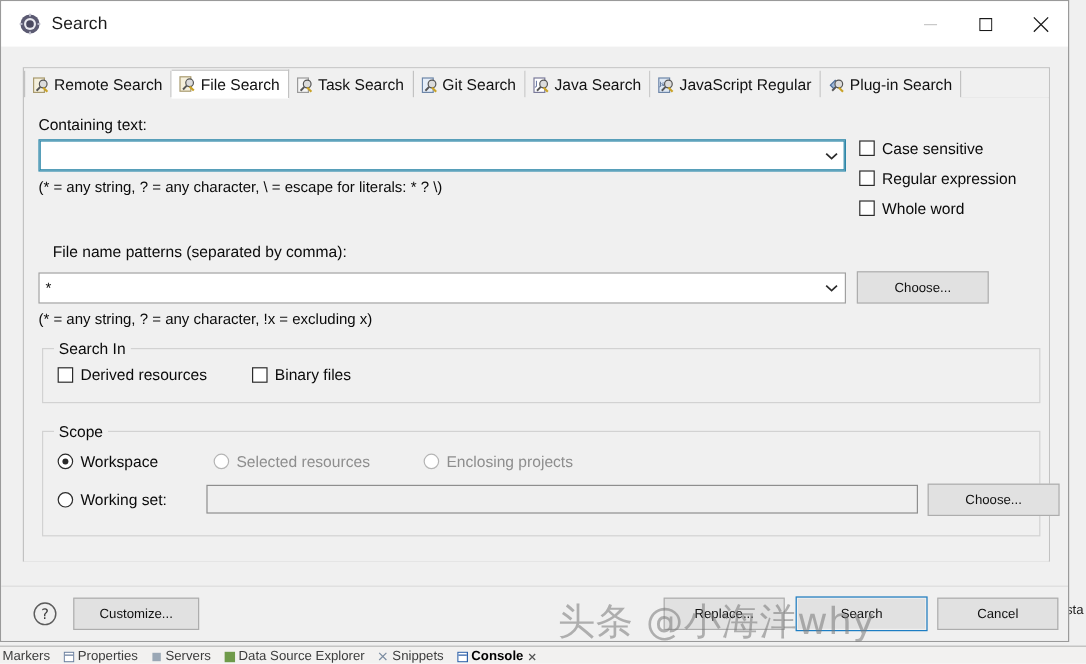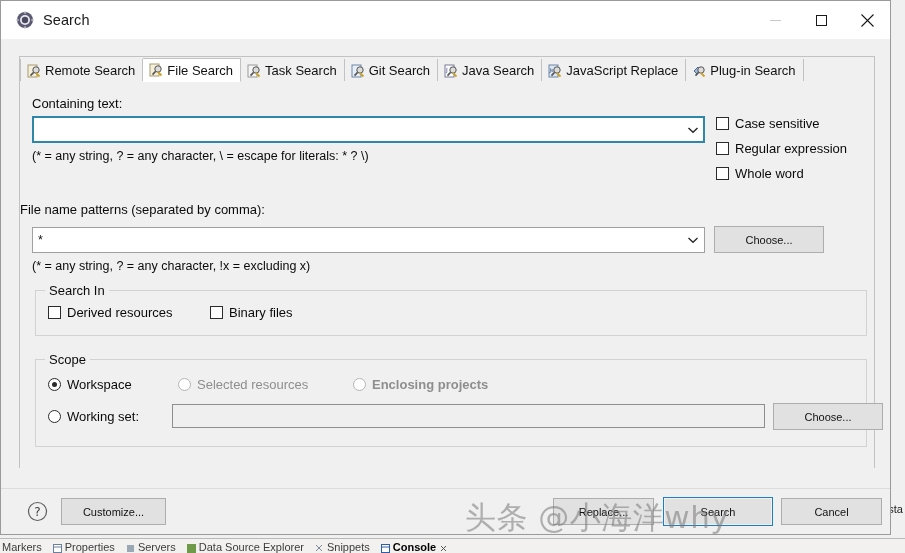--- a/index.html
+++ b/index.html
@@ -348,21 +348,21 @@
         <div class="tab">
           <span class="tab-ico">
             <svg width="14" height="14" viewBox="0 0 14 14">
                 <rect x="1" y="1" width="9" height="12" fill="#dde7f3" stroke="#6d86a8"></rect>
                 <text x="1.6" y="8" font-size="5" fill="#1b3a6b" font-family="DejaVu Sans">Js</text>
                 <circle cx="9" cy="6" r="3.2" fill="#dcdcdc" stroke="#555"></circle>
                 <line x1="6.6" y1="8.4" x2="3.5" y2="11.6" stroke="#555" stroke-width="1.6"></line>
                 <path d="M9 9 l3.5 3.5" stroke="#c9a227" stroke-width="1.8"></path>
               </svg>
           </span>
-          <span>JavaScript Replace</span>
+          <span>JavaScript Regular</span>
         </div>
         <div class="tab">
           <span class="tab-ico">
             <svg width="14" height="14" viewBox="0 0 14 14">
                 <path d="M2 7 l4-4 3 3 -4 4z" fill="#9fb8d8" stroke="#4a6a96"></path>
                 <circle cx="9" cy="6" r="3.2" fill="#dcdcdc" stroke="#555"></circle>
                 <line x1="6.6" y1="8.4" x2="3.5" y2="11.6" stroke="#555" stroke-width="1.6"></line>
                 <path d="M9 9 l3.5 3.5" stroke="#c9a227" stroke-width="1.8"></path>
               </svg>
           </span>
@@ -391,21 +391,21 @@
         </div>
         <div class="cb" style="left:696px;top:60px;">
           <span class="box"></span>
           <span>Regular expression</span>
         </div>
         <div class="cb" style="left:696px;top:85px;">
           <span class="box"></span>
           <span>Whole word</span>
         </div>
 
-        <div class="lbl" style="left:0;top:121px;">File name patterns (separated by comma):</div>
+        <div class="lbl" style="left:24px;top:121px;">File name patterns (separated by comma):</div>
 
         <div class="combo" style="left:12px;top:146px;width:673px;height:26px;">
           <span class="val">*</span>
           <span class="arrow">
             <svg width="12" height="8" viewBox="0 0 12 8">
                 <path d="M1.5 2 L6 6.2 L10.5 2" stroke="#2b2b2b" stroke-width="1.4" fill="none"></path>
               </svg>
           </span>
         </div>
 
@@ -429,21 +429,21 @@
           <div class="group-title">Scope</div>
 
           <div class="rb checked" style="left:12px;top:17px;">
             <span class="circ"></span>
             <span>Workspace</span>
           </div>
           <div class="rb disabled" style="left:142px;top:17px;">
             <span class="circ"></span>
             <span>Selected resources</span>
           </div>
-          <div class="rb disabled" style="left:317px;top:17px;font-weight:bold;">
+          <div class="rb disabled" style="left:317px;top:17px;">
             <span class="circ"></span>
             <span>Enclosing projects</span>
           </div>
 
           <div class="rb" style="left:12px;top:49px;">
             <span class="circ"></span>
             <span>Working set:</span>
           </div>
 
           <div class="textbox" style="left:136px;top:44px;width:593px;height:24px;">

